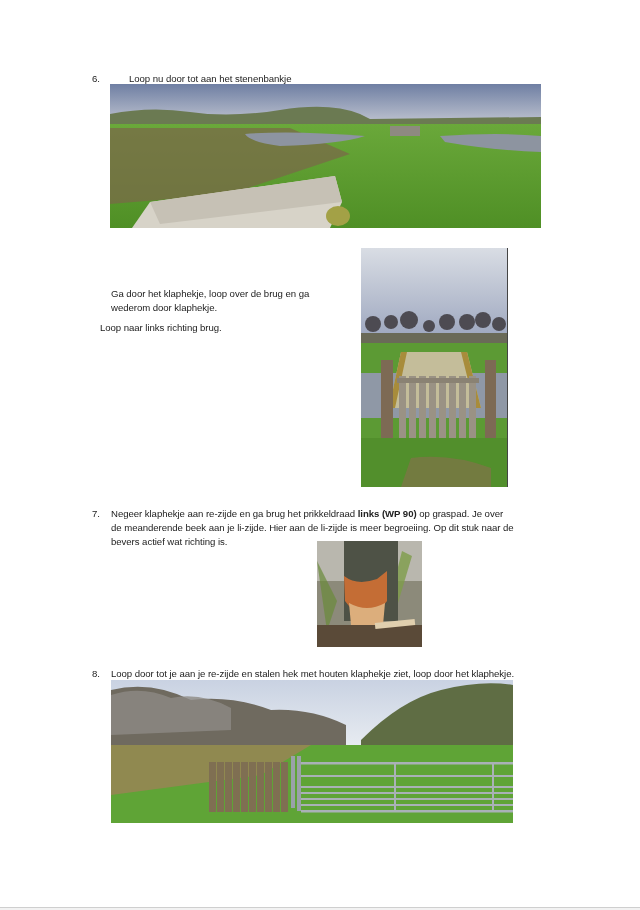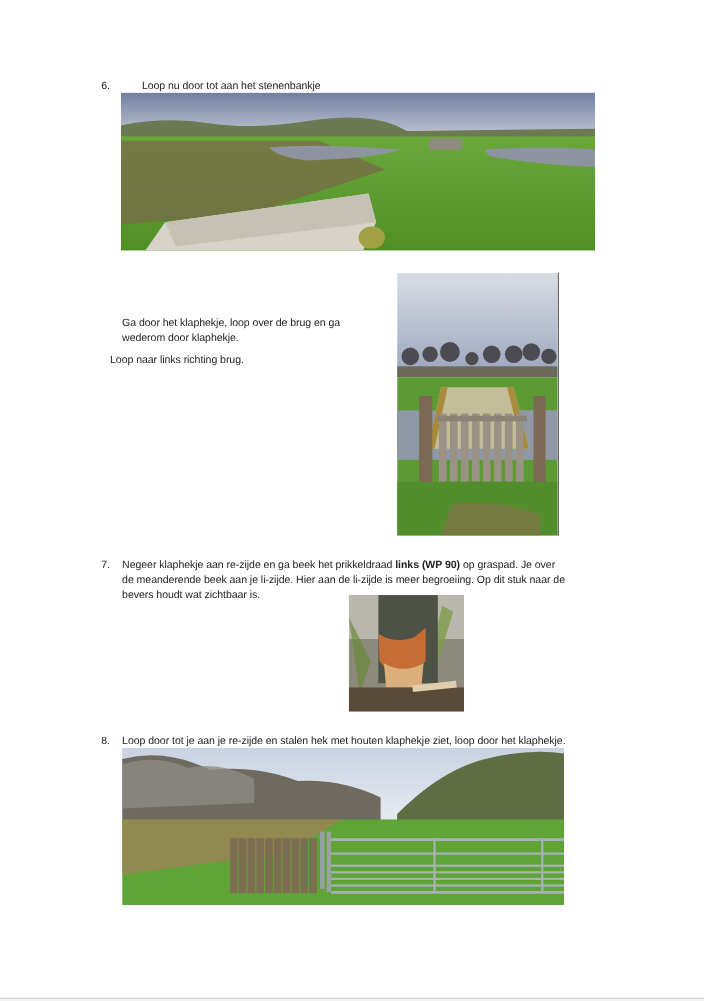--- a/index.html
+++ b/index.html
@@ -89,24 +89,24 @@
           <rect x="108" y="128" width="7" height="62"></rect>
       </g>
       <rect x="36" y="130" width="82" height="5" fill="#8a8273"></rect>
       <rect x="0" y="190" width="146" height="49" fill="#528f2c"></rect>
       <path d="M50 210 Q90 205 130 220 L130 239 L40 239 Z" fill="#8a6e4e" opacity="0.6"></path>
     </svg>
   </div>
 
   <span class="num" style="left:92px; top:507px;">7.</span>
   <div class="txt" style="left:111px; top:507px; white-space:nowrap;">
-    <span>Negeer klaphekje aan re-zijde en ga beek het prikkeldraad </span><span class="bold">links (WP 90)</span><span> op graspad. Je over</span>
+    <span>Negeer klaphekje aan re-zijde en ga brug het prikkeldraad </span><span class="bold">links (WP 90)</span><span> op graspad. Je over</span>
   </div>
   <span class="txt" style="left:111px; top:521px; white-space:nowrap;">de meanderende beek aan je li-zijde. Hier aan de li-zijde is meer begroeiing. Op dit stuk naar de</span>
-  <span class="txt" style="left:111px; top:535px;">bevers houdt wat zichtbaar is.</span>
+  <span class="txt" style="left:111px; top:535px;">bevers actief wat richting is.</span>
 
   <div class="photo" style="left:317px; top:541px; width:105px; height:106px;">
     <svg viewBox="0 0 105 106" preserveAspectRatio="none">
       <rect width="105" height="106" fill="#8c8a7a"></rect>
       <rect width="105" height="40" fill="#b9b7ae"></rect>
       <path d="M0 20 L20 60 L10 90 Z" fill="#6a8a3a" opacity="0.7"></path>
       <path d="M85 10 L70 70 L78 72 L95 15 Z" fill="#7e9c4a" opacity="0.8"></path>
       <rect x="27" y="0" width="54" height="80" fill="#4e5246"></rect>
       <path d="M27 35 Q40 45 60 38 L70 30 L70 60 Q60 75 40 75 L28 60 Z" fill="#c46d35"></path>
       <path d="M32 62 Q50 72 68 62 L66 84 L34 84 Z" fill="#dcae7c"></path>

